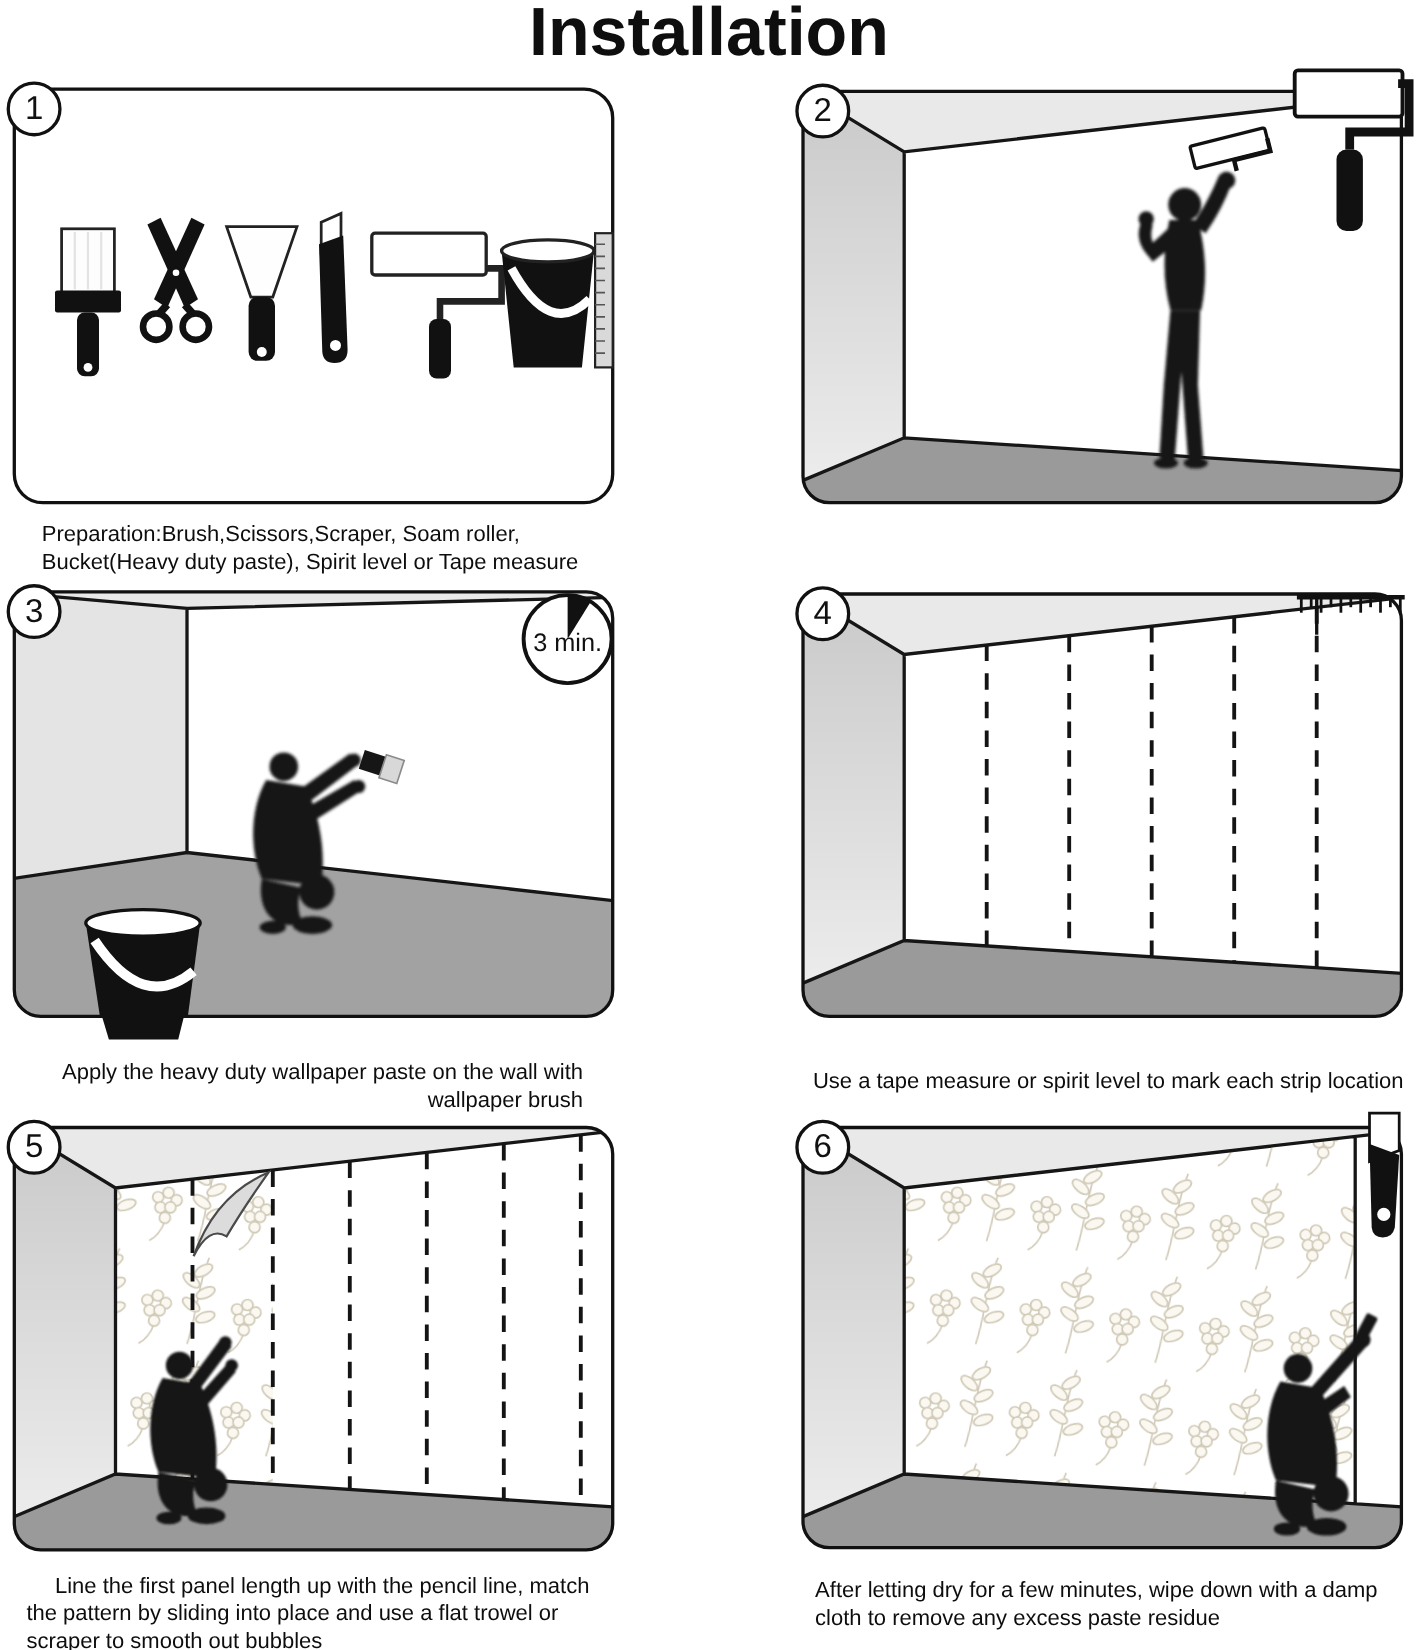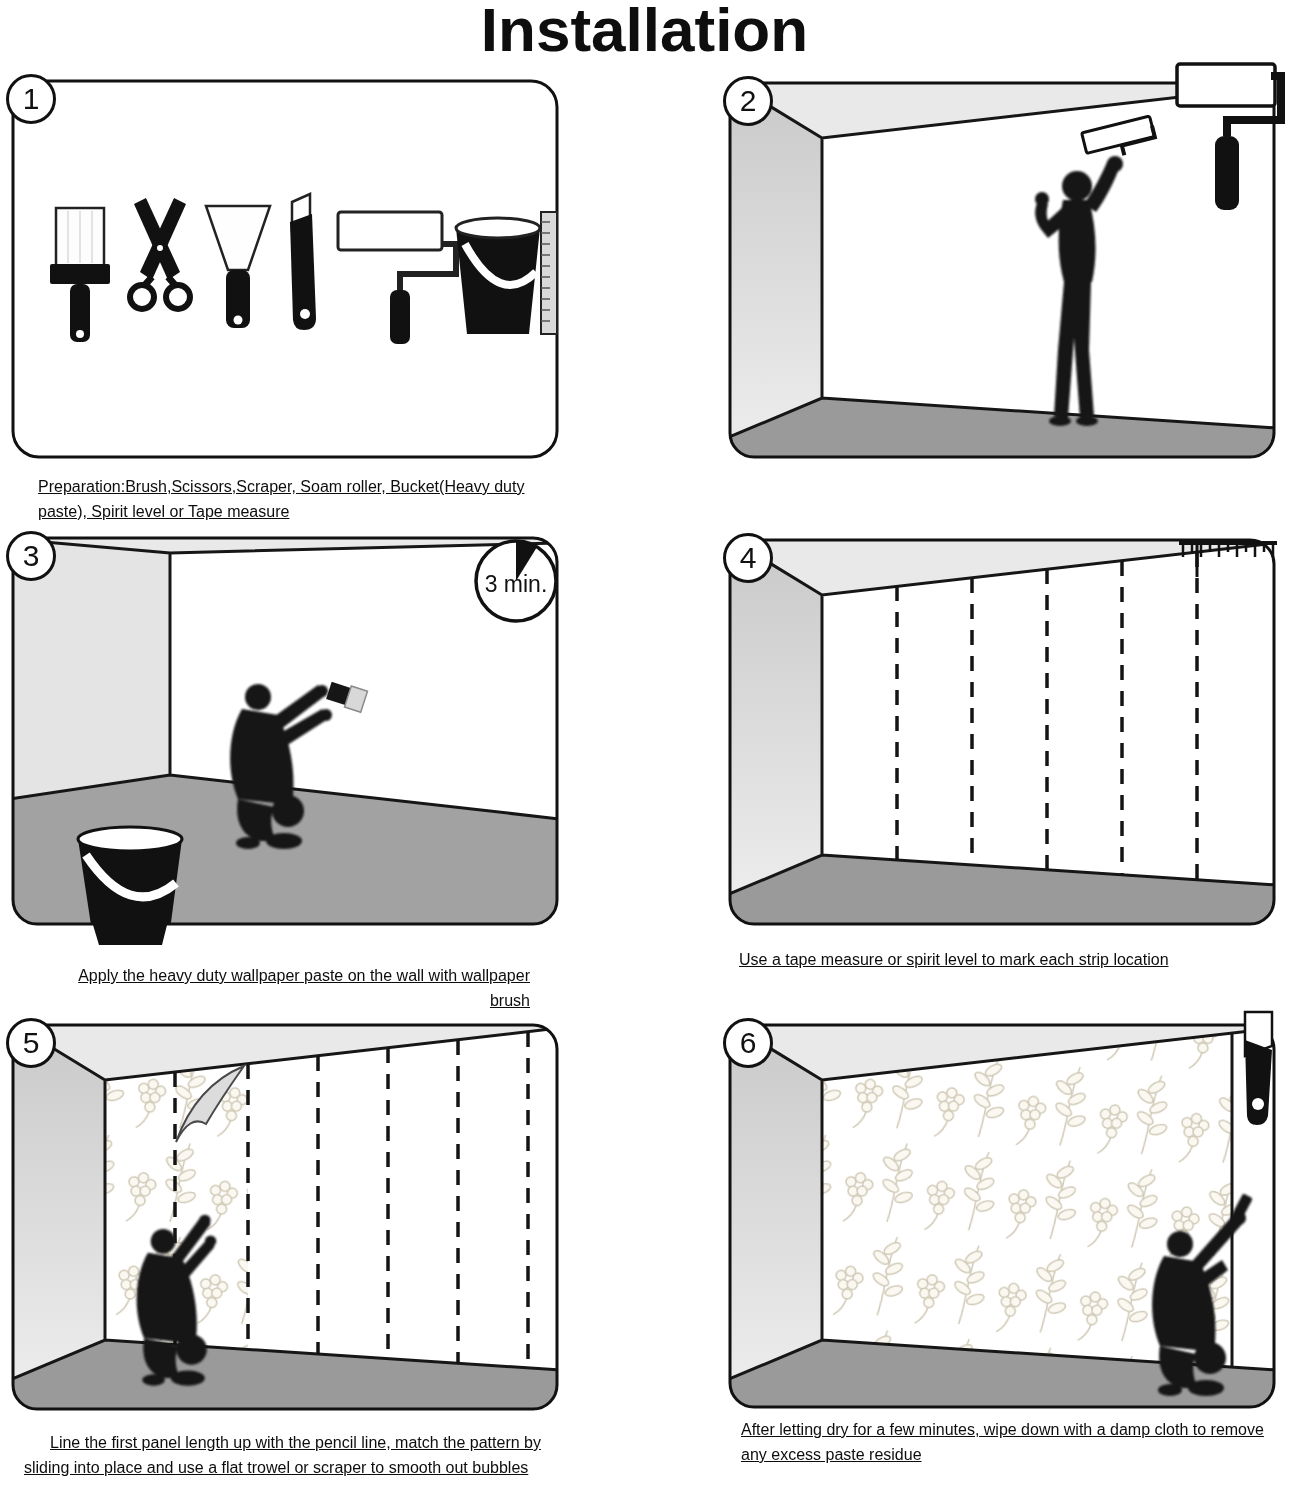--- a/index.html
+++ b/index.html
@@ -13,27 +13,27 @@
   }
   .cell{position:absolute;width:550px;}
   .panel{position:relative;width:550px;}
   .panel svg{display:block;overflow:visible;}
   .badge{
     position:absolute;left:-4px;top:-4px;width:44px;height:44px;
     border:3px solid #111;border-radius:50%;background:#fff;
     display:flex;align-items:center;justify-content:center;
     font-size:30px;font-weight:400;z-index:5;
   }
-  .caption{font-size:16px;line-height:25px;color:#0d0d0d;text-decoration:underline;}
+  .caption{font-size:20px;line-height:25px;color:#0d0d0d;}
   .cap1{margin-top:14px;padding-left:28px;padding-right:14px;}
   .cap2{margin-top:14px;padding-left:16px;padding-right:0;}
   .cap3{margin-top:36px;padding-left:26px;padding-right:30px;text-align:right;}
-  .cap4{margin-top:20px;padding-left:12px;padding-right:0;}
+  .cap4{margin-top:44px;padding-left:12px;padding-right:0;}
   .cap5{margin-top:18px;padding-left:14px;padding-right:4px;text-indent:26px;}
-  .cap6{margin-top:7px;padding-left:14px;padding-right:4px;}
+  .cap6{margin-top:24px;padding-left:14px;padding-right:4px;}
 </style>
 </head>
 <body>
 
 <div class="title">Installation</div>
 
 <div class="cell" style="left:10px;top:78px;">
   <div class="panel">
     <svg width="550" height="382" viewBox="0 0 550 382">
       <rect x="3" y="3" width="544" height="376" rx="26" fill="#fff" stroke="#111" stroke-width="3"></rect>

